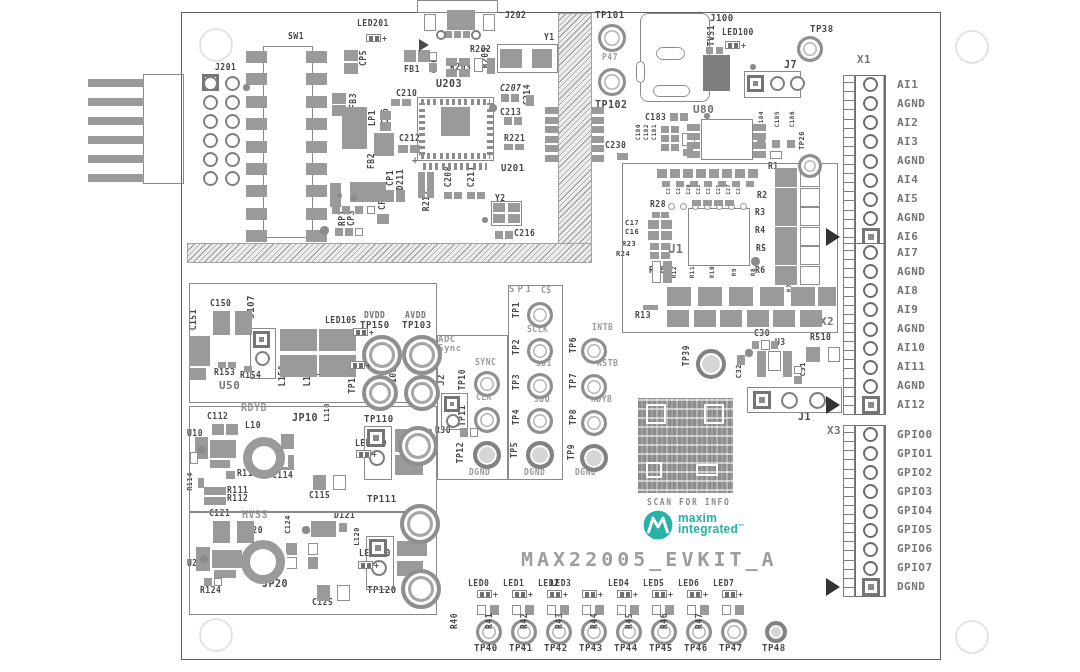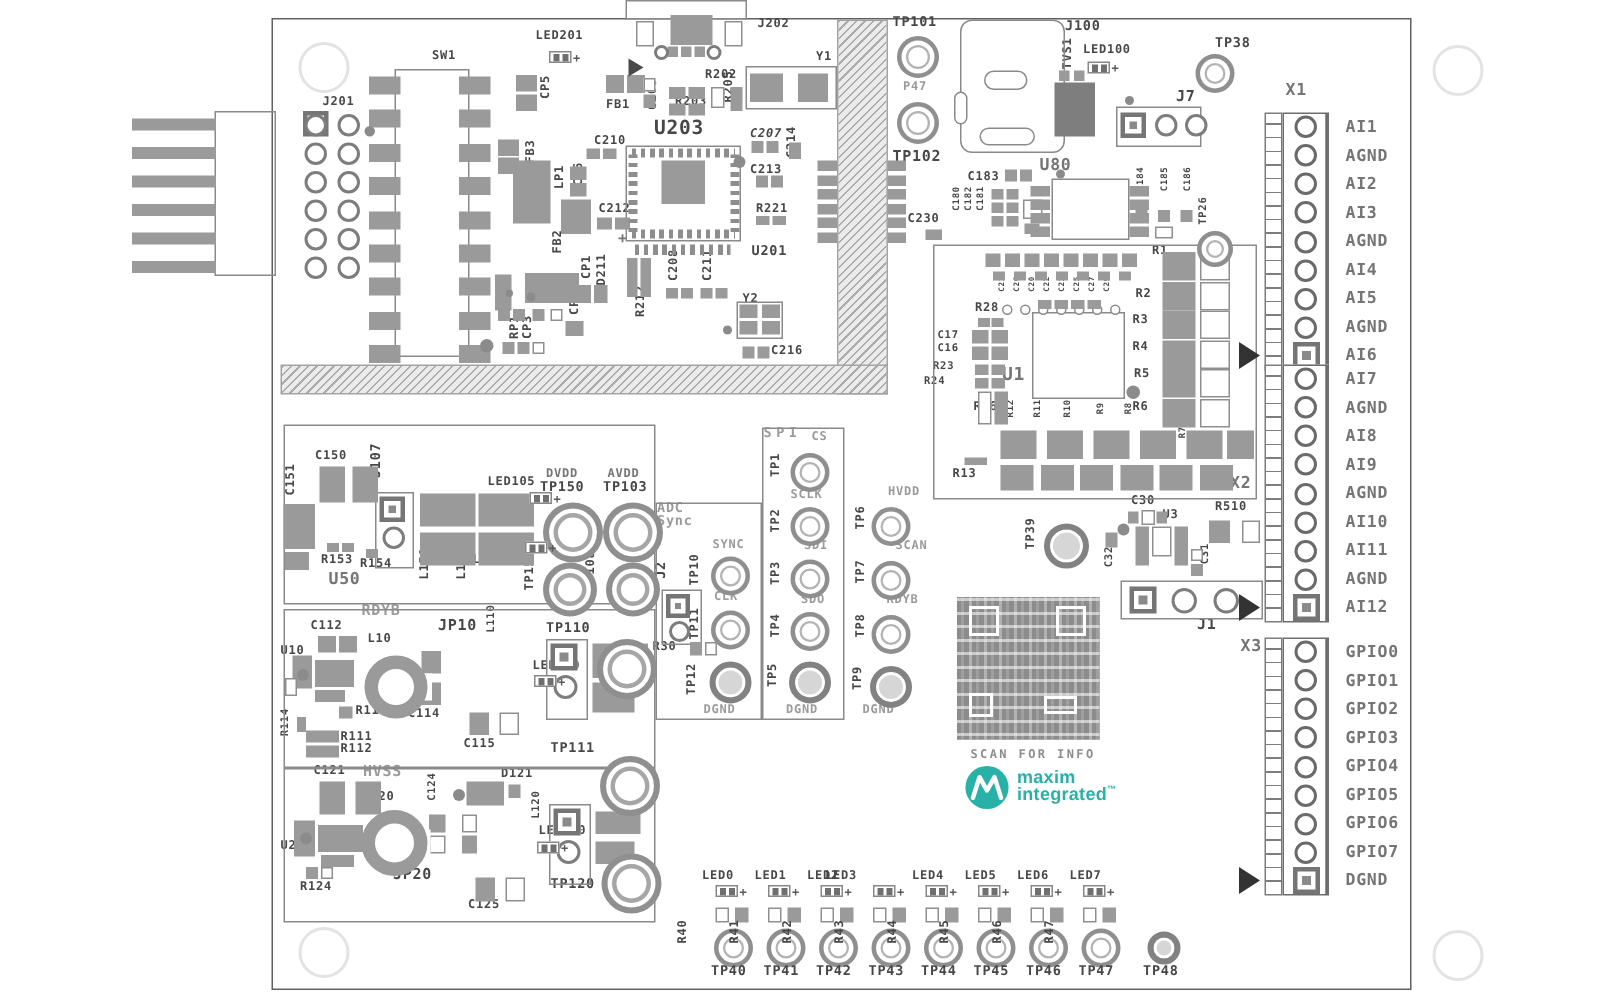--- a/index.html
+++ b/index.html
@@ -48,20 +48,21 @@
   #scan{position:absolute;left:647px;top:498px;font:bold 8px "DejaVu Sans Mono",monospace;color:#8d8d8d;letter-spacing:1.6px;}
   #logo{position:absolute;left:643px;top:510px;display:flex;align-items:flex-start;}
   #logo .lw{font-family:"Liberation Sans",sans-serif;font-weight:bold;font-size:12px;line-height:.92;color:#27b1a7;margin-left:5px;margin-top:3px;letter-spacing:.2px;}
   #logo sup{font-size:6px;}
 </style>
 </head>
 <body>
 
 <div id="stage">
   <div id="board"></div>
+  <div id="title" class="t">MAX22005_EVKIT_A</div>
   <div id="qr">
       <div class="qmark" style="left: 8px; top: 6px; width: 20px; height: 20px;"></div>
       <div class="qmark" style="left: 66px; top: 6px; width: 20px; height: 20px;"></div>
       <div class="qmark" style="left: 8px; top: 64px; width: 16px; height: 16px;"></div>
       <div class="qmark" style="left: 58px; top: 66px; width: 22px; height: 12px;"></div>
     </div>
   <div id="scan">SCAN FOR INFO</div>
   <div id="logo">
     <svg width="30" height="30" viewBox="0 0 24 24">
       <circle cx="12" cy="12" r="11.5" fill="#27b1a7"></circle>
@@ -72,21 +73,21 @@
     </div>
   </div>
 <div class="t" style="left: 215px; top: 64px; font-size: 8px;">J201</div>
     <div class="t" style="left: 288px; top: 33px; font-size: 8px;">SW1</div>
     <div class="t" style="left: 357px; top: 20px; font-size: 8px;">LED201</div>
     <div class="t" style="left: 505px; top: 12px; font-size: 8px;">J202</div>
     <div class="t" style="left: 544px; top: 34px; font-size: 8px;">Y1</div>
     <div class="t" style="left: 404px; top: 66px; font-size: 8px;">FB1</div>
     <div class="t" style="left: 470px; top: 46px; font-size: 8px;">R202</div>
     <div class="t" style="left: 450px; top: 64px; font-size: 8px;">R203</div>
-    <div class="t" style="left: 436px; top: 79px; font-size: 13px;">U203</div>
+    <div class="t" style="left: 436px; top: 79px; font-size: 10px;">U203</div>
     <div class="t" style="left: 396px; top: 90px; font-size: 8px;">C210</div>
     <div class="t" style="left: 399px; top: 135px; font-size: 8px;">C212</div>
     <div class="t" style="left: 500px; top: 85px; font-size: 8px; font-style: italic;">C207</div>
     <div class="t" style="left: 500px; top: 109px; font-size: 8px;">C213</div>
     <div class="t" style="left: 504px; top: 135px; font-size: 8px;">R221</div>
     <div class="t" style="left: 501px; top: 164px; font-size: 9px;">U201</div>
     <div class="t" style="left: 495px; top: 195px; font-size: 8px;">Y2</div>
     <div class="t" style="left: 514px; top: 230px; font-size: 8px;">C216</div>
     <div class="t" style="left: 355px; top: 194px; font-size: 8px;">U205</div>
     <div class="t md" style="left: 412px; top: 155px; font-size: 10px;">+</div>
@@ -134,22 +135,22 @@
     <div class="t lt" style="left: 438px; top: 335px; font-size: 9px;">ADC</div>
     <div class="t lt" style="left: 438px; top: 344px; font-size: 9px;">Sync</div>
     <div class="t lt" style="left: 475px; top: 359px; font-size: 8px;">SYNC</div>
     <div class="t lt" style="left: 476px; top: 394px; font-size: 8px;">CLK</div>
     <div class="t" style="left: 435px; top: 427px; font-size: 8px;">R30</div>
     <div class="t lt" style="left: 509px; top: 285px; font-size: 9px; letter-spacing: 3px;">SPI</div>
     <div class="t lt" style="left: 541px; top: 287px; font-size: 8px;">CS</div>
     <div class="t lt" style="left: 527px; top: 326px; font-size: 8px;">SCLK</div>
     <div class="t lt" style="left: 536px; top: 360px; font-size: 8px;">SDI</div>
     <div class="t lt" style="left: 534px; top: 396px; font-size: 8px;">SDO</div>
-    <div class="t lt" style="left: 592px; top: 324px; font-size: 8px;">HVDD</div>
-    <div class="t lt" style="left: 597px; top: 360px; font-size: 8px;">SCAN</div>
+    <div class="t lt" style="left: 592px; top: 324px; font-size: 8px;">INTB</div>
+    <div class="t lt" style="left: 597px; top: 360px; font-size: 8px;">RSTB</div>
     <div class="t lt" style="left: 591px; top: 396px; font-size: 8px;">RDYB</div>
     <div class="t lt" style="left: 469px; top: 469px; font-size: 8px;">DGND</div>
     <div class="t lt" style="left: 524px; top: 469px; font-size: 8px;">DGND</div>
     <div class="t lt" style="left: 575px; top: 469px; font-size: 8px;">DGND</div>
     <div class="t lt" style="left: 241px; top: 403px; font-size: 10px;">RDYB</div>
     <div class="t" style="left: 207px; top: 413px; font-size: 8px;">C112</div>
     <div class="t" style="left: 187px; top: 430px; font-size: 8px;">U10</div>
     <div class="t" style="left: 245px; top: 422px; font-size: 8px;">L10</div>
     <div class="t" style="left: 292px; top: 413px; font-size: 10px;">JP10</div>
     <div class="t" style="left: 364px; top: 415px; font-size: 9px;">TP110</div>

